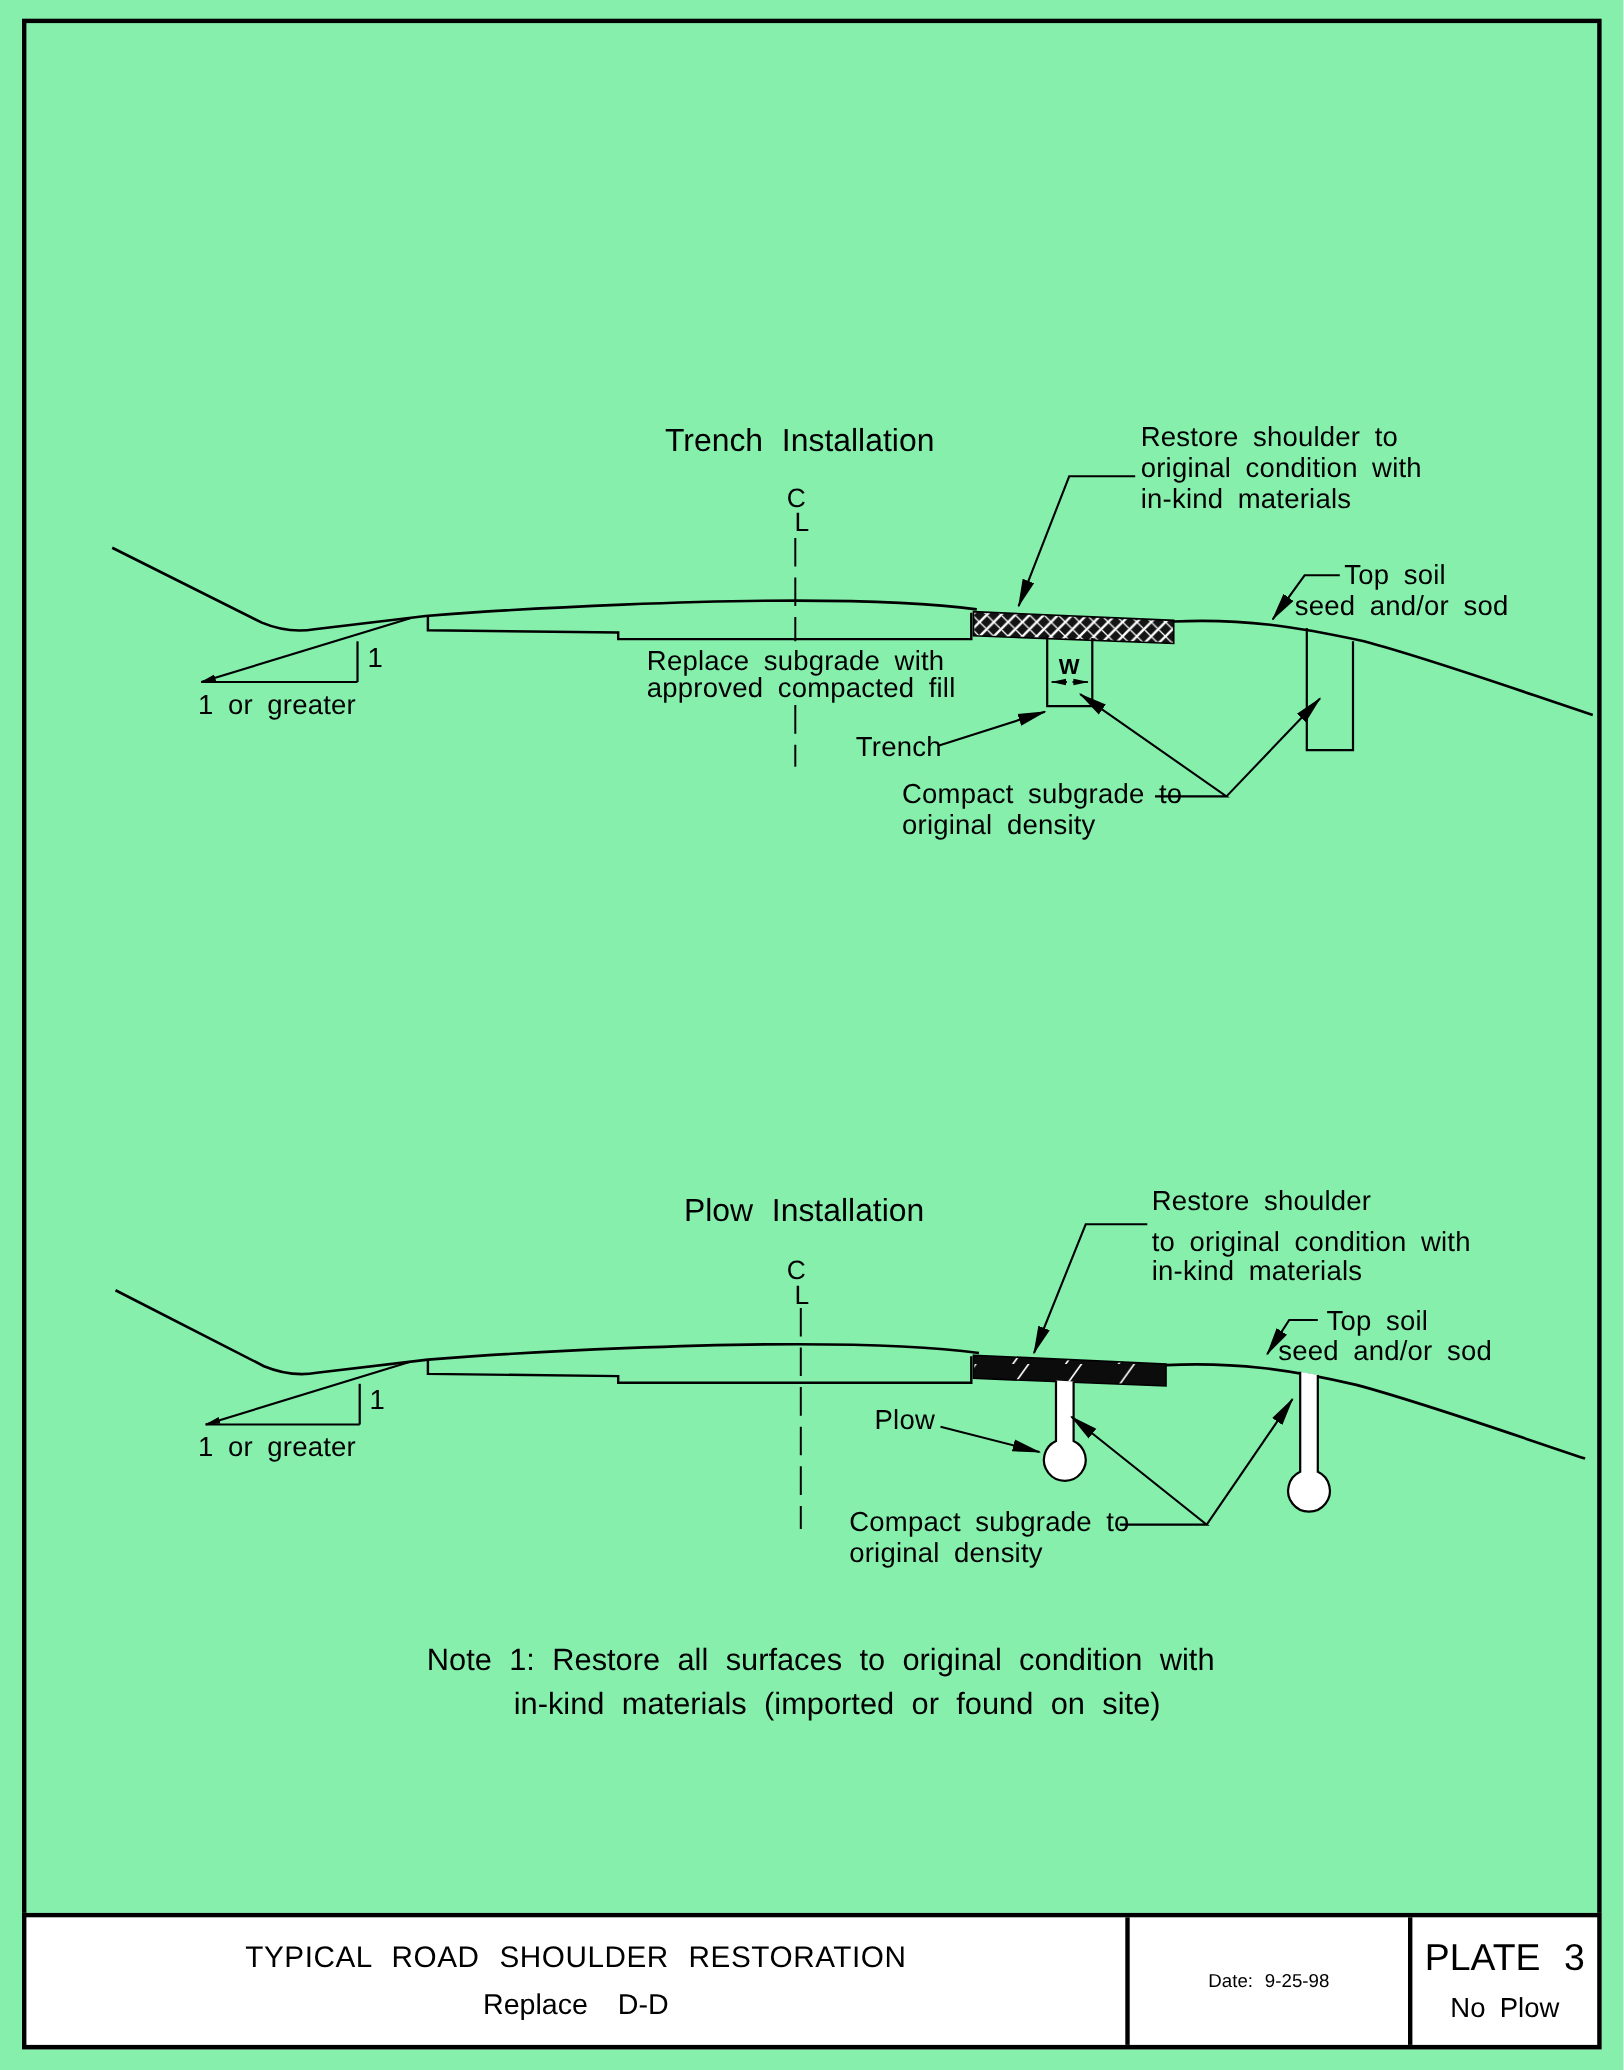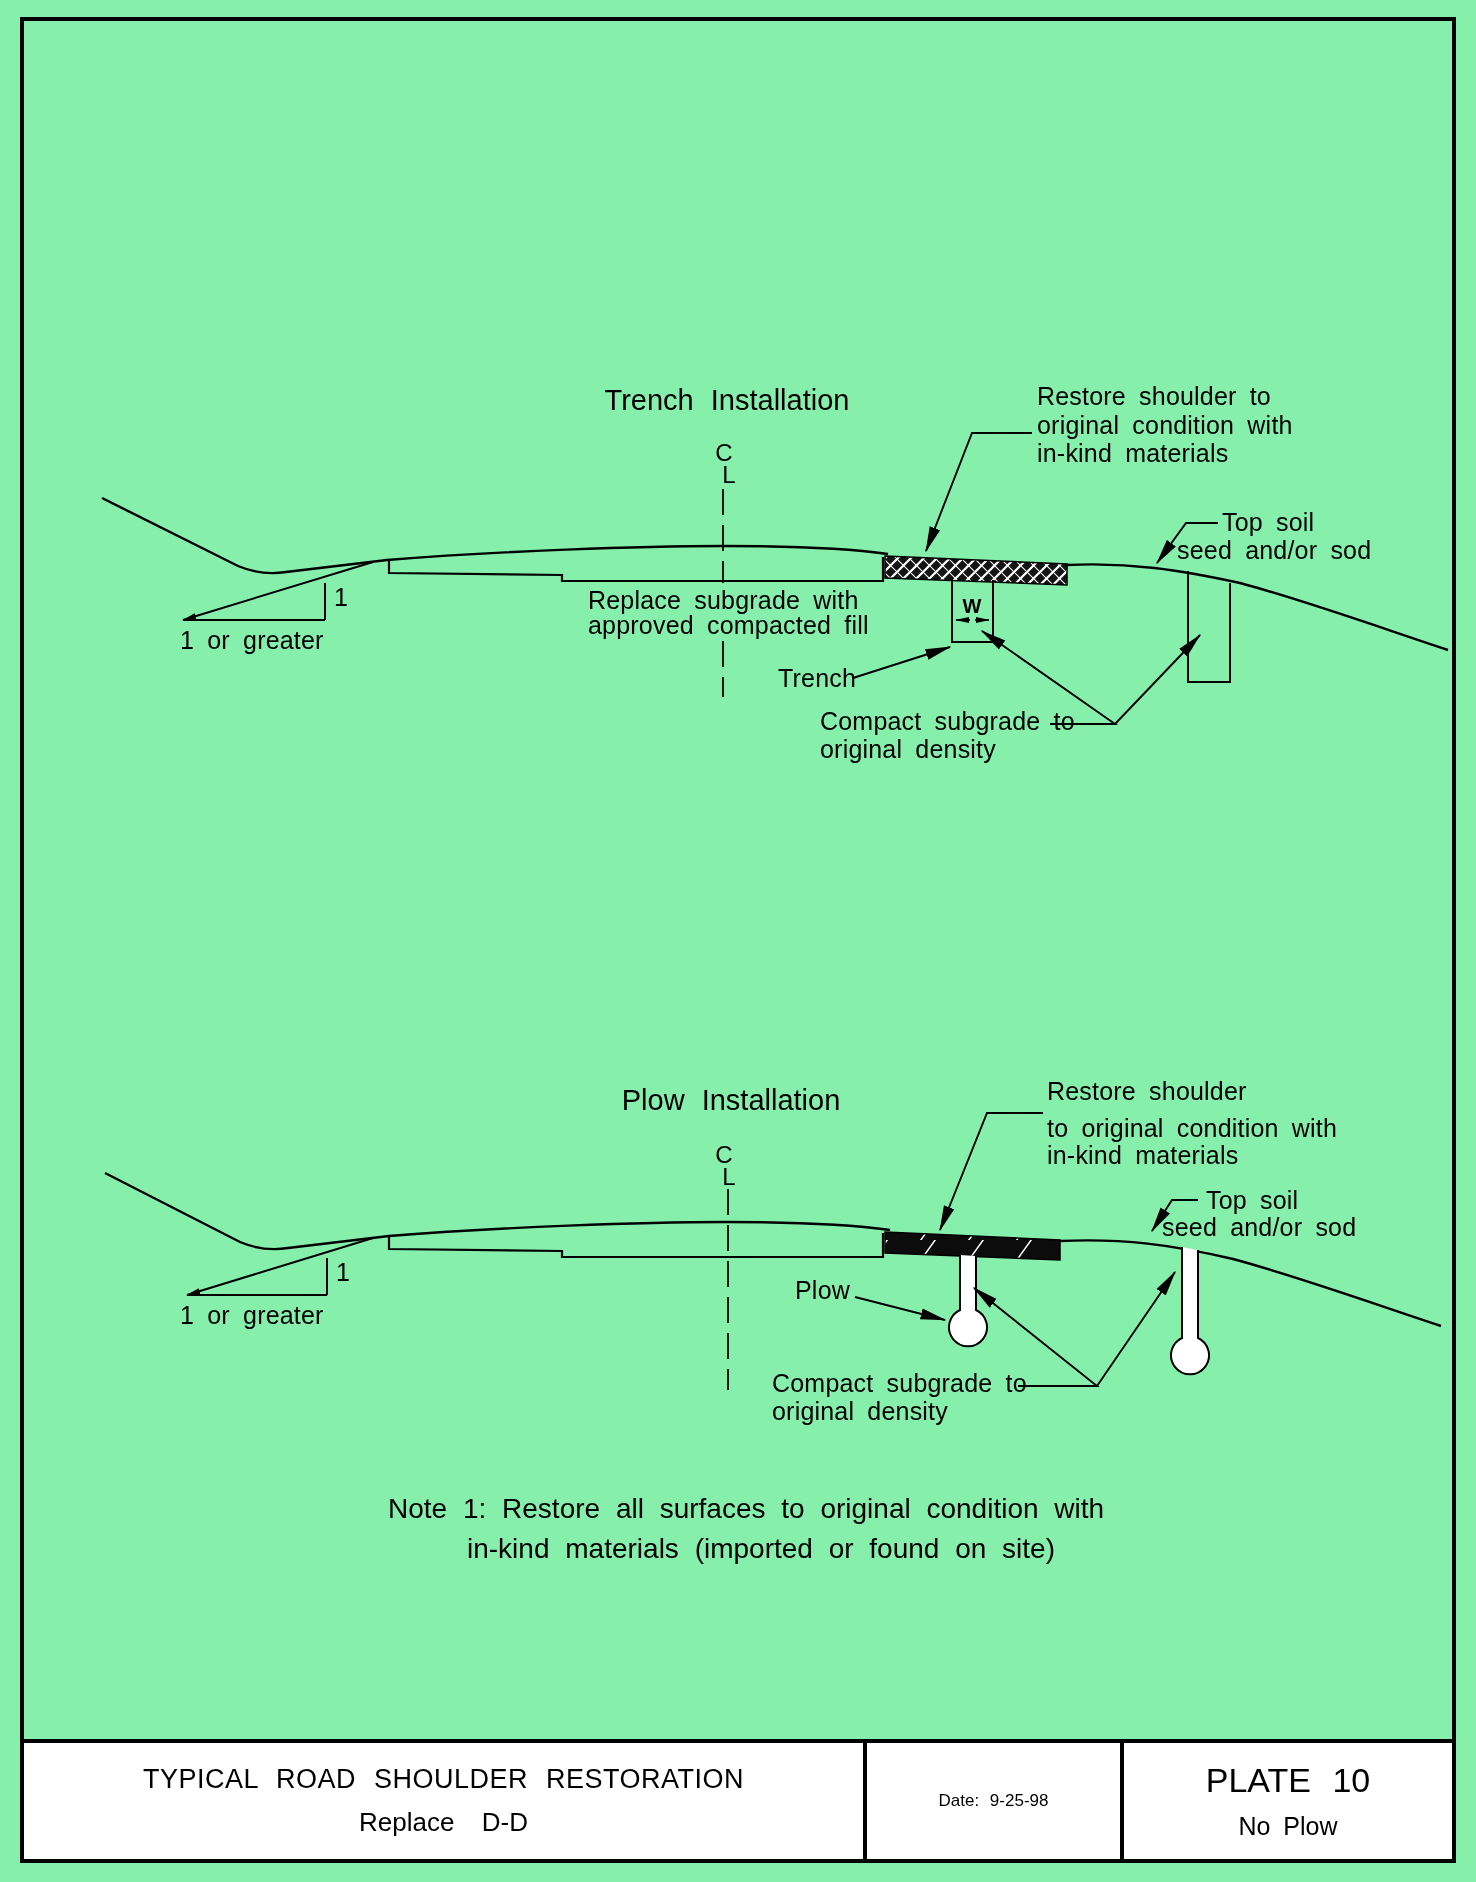--- a/index.html
+++ b/index.html
@@ -10,21 +10,21 @@
   svg text{fill:#000;font-family:"Liberation Sans",sans-serif}
   .t-label{font-size:25px;word-spacing:6px;letter-spacing:.2px}
   .t-title{font-size:29px;word-spacing:9px}
   .t-cl{font-size:24px}
   .t-w{font-size:20px;font-weight:bold}
   .t-note{font-size:28px;word-spacing:8px}
   .stroke{stroke:#000;fill:none}
   .cl{stroke:#000;stroke-width:1.8;stroke-dasharray:26 10;fill:none}
   .titleblock{position:absolute;left:20px;top:1739px;width:1436px;height:124px;box-sizing:border-box;border:4px solid #000;display:flex;background:#fff}
   .tb-cell{display:flex;flex-direction:column;justify-content:center;align-items:center;gap:12px;box-sizing:border-box}
-  .tb-main{width:843px;border-right:4px solid #000}
+  .tb-main{width:1003px;border-right:4px solid #000}
   .tb-date{width:257px;border-right:4px solid #000}
   .tb-plate{flex:1}
   .tb-title{font-size:27px;word-spacing:10px;letter-spacing:.5px;white-space:nowrap}
   .tb-sub{font-size:26px;word-spacing:20px}
   .tb-date-text{font-size:17px;word-spacing:6px}
   .tb-plate-no{font-size:34px;word-spacing:12px}
   .tb-scale{font-size:25px;word-spacing:6px}
 </style>
 </head>
 <body>
@@ -147,17 +147,17 @@
 
   <div class="titleblock">
     <div class="tb-cell tb-main">
       <div class="tb-title">TYPICAL ROAD SHOULDER RESTORATION</div>
       <div class="tb-sub">Replace D-D</div>
     </div>
     <div class="tb-cell tb-date">
       <div class="tb-date-text">Date: 9-25-98</div>
     </div>
     <div class="tb-cell tb-plate">
-      <div class="tb-plate-no">PLATE 10</div>
+      <div class="tb-plate-no">PLATE 3</div>
       <div class="tb-scale">No Plow</div>
     </div>
   </div>
 </div>
 
 </body></html>

